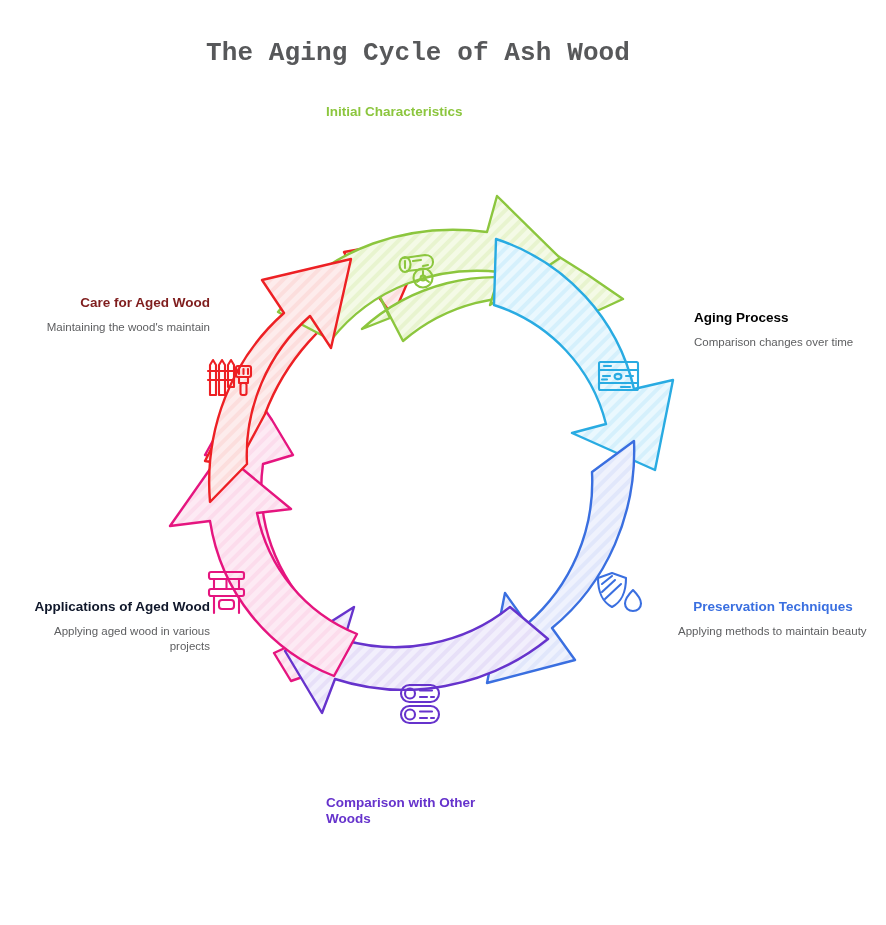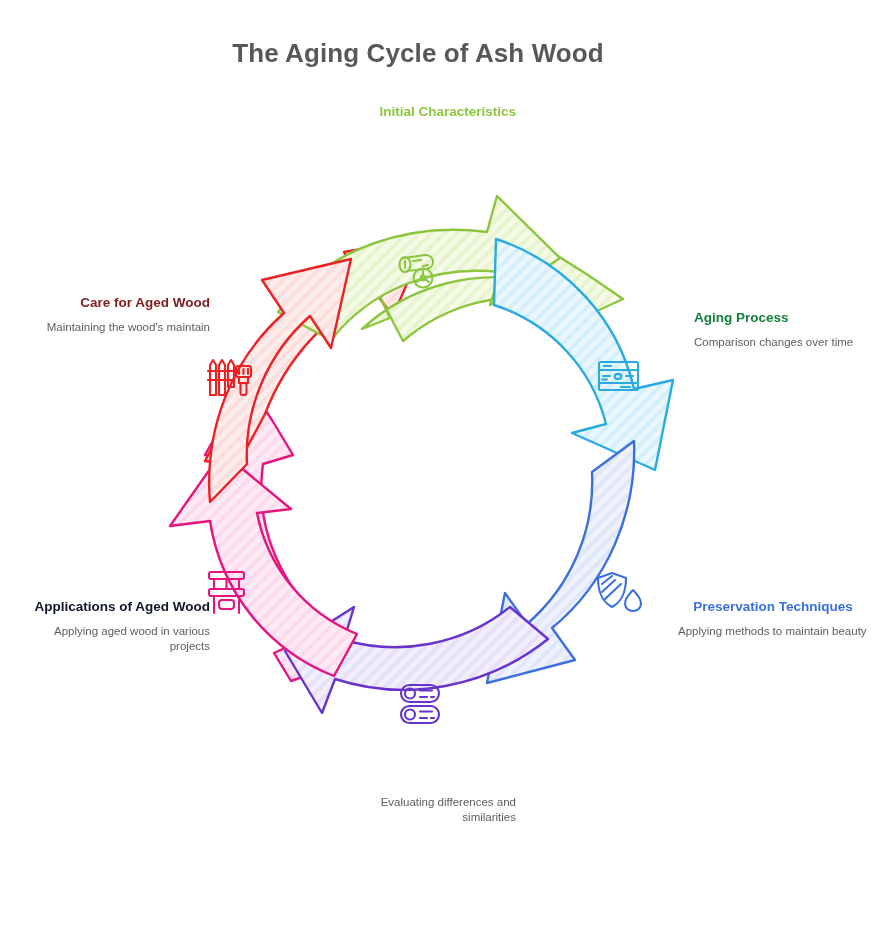--- a/index.html
+++ b/index.html
@@ -17,20 +17,21 @@
   #page-title {
     position: absolute;
     top: 38px;
     left: 0;
     width: 836px;
     text-align: center;
     font-size: 26px;
     font-weight: bold;
     color: #57585a;
     letter-spacing: 0.1px;
+    font-family: Liberation Mono, monospace;
   }
   #cycle-stage {
     position: absolute;
     top: 0;
     left: 0;
     width: 886px;
     height: 925px;
   }
   .label-block {
     position: absolute;
@@ -40,21 +41,21 @@
     font-size: 13.5px;
     font-weight: bold;
     line-height: 16px;
     margin-bottom: 9px;
   }
   .label-desc {
     font-size: 11.5px;
     line-height: 14.5px;
     color: #5d5e60;
   }
-  .lb-center { text-align: right; }
+  .lb-center { text-align: left; }
   .lb-left   { text-align: left; }
   .lb-right  { text-align: right; }
 
   
   #label-0 { left: 326px; top: 104px; }
   #label-1 { left: 694px; top: 310px; }
   #label-2 { left: 678px; top: 599px; }
   #label-3 { left: 326px; top: 795px; }
   #label-4 { left: 20px;  top: 599px; }
   #label-5 { left: 20px;  top: 295px; }
@@ -224,31 +225,31 @@
     <path d="M 31 20 L 31 26 L 40 26 L 40 20"></path>
     <rect x="32.5" y="26" width="6" height="12" rx="2"></rect>
   </g>
 </svg>
 
 <div class="label-block lb-center" id="label-0">
   <div class="label-title" style="color: rgb(140, 198, 62);">Initial Characteristics</div>
 </div>
 
 <div class="label-block lb-left" id="label-1">
-  <div class="label-title" style="color: #15803d;">Aging Process</div>
+  <div class="label-title" style="color: #000000;">Aging Process</div>
   <div class="label-desc">Comparison changes over time</div>
 </div>
 
 <div class="label-block lb-left" id="label-2">
   <div class="label-title" style="color: rgb(58, 111, 224); text-align: center;">Preservation Techniques</div>
   <div class="label-desc">Applying methods to maintain beauty</div>
 </div>
 
 <div class="label-block lb-center" id="label-3">
-  <div class="label-desc">Evaluating differences and similarities</div>
+  <div class="label-title" style="color: rgb(102, 51, 204);">Comparison with Other Woods</div>
 </div>
 
 <div class="label-block lb-right" id="label-4">
   <div class="label-title" style="color: #0f172a;">Applications of Aged Wood</div>
   <div class="label-desc">Applying aged wood in various projects</div>
 </div>
 
 <div class="label-block lb-right" id="label-5">
   <div class="label-title" style="color: #7f1d1d;">Care for Aged Wood</div>
   <div class="label-desc">Maintaining the wood's maintain</div>

